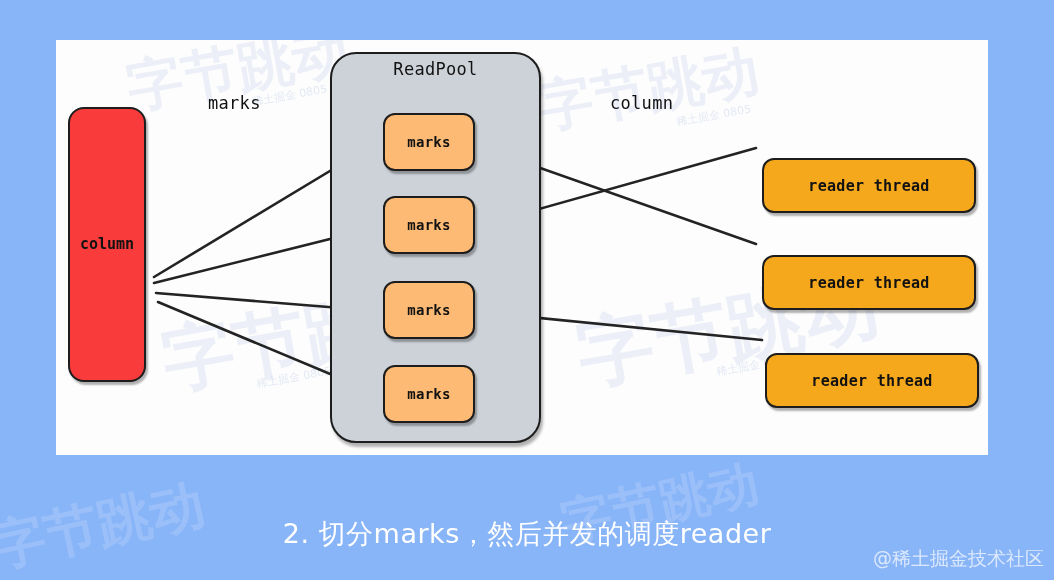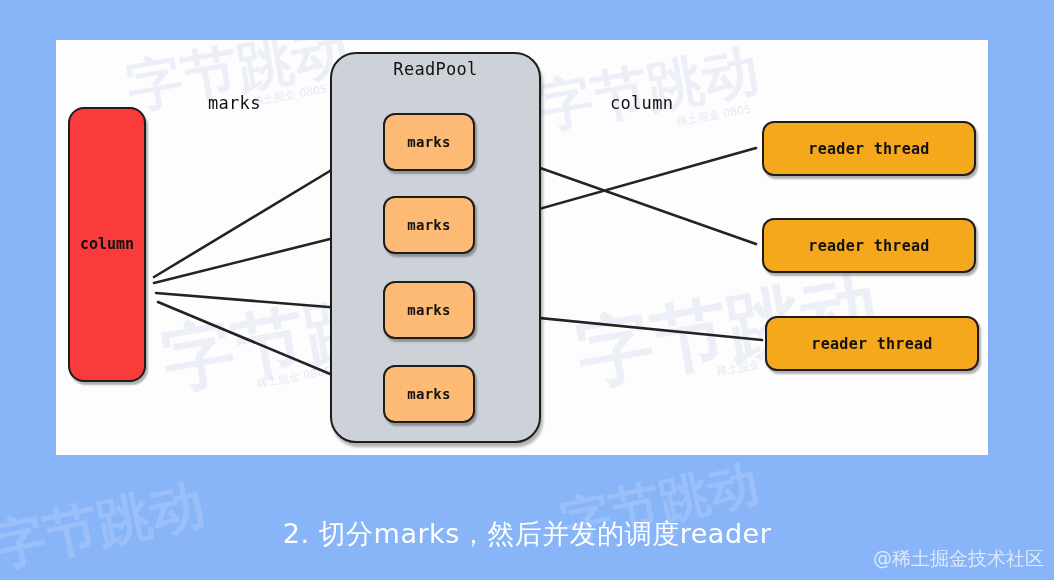--- a/index.html
+++ b/index.html
@@ -122,20 +122,21 @@
   #marks-3 { left: 327px; top: 325px; }
 
   .reader-node {
     height: 55px;
     background: #f5a81c;
     border-radius: 12px;
     font-size: 15px;
     font-weight: 700;
     letter-spacing: .3px;
     white-space: nowrap;
+    margin-top: 37px;
   }
   #reader-0 { left: 706px; top: 81px;  width: 214px; }
   #reader-1 { left: 706px; top: 178px; width: 214px; }
   #reader-2 { left: 709px; top: 276px; width: 214px; }
 
   
   .edge-label {
     position: absolute;
     font-family: "DejaVu Sans Mono", monospace;
     font-size: 17px;

